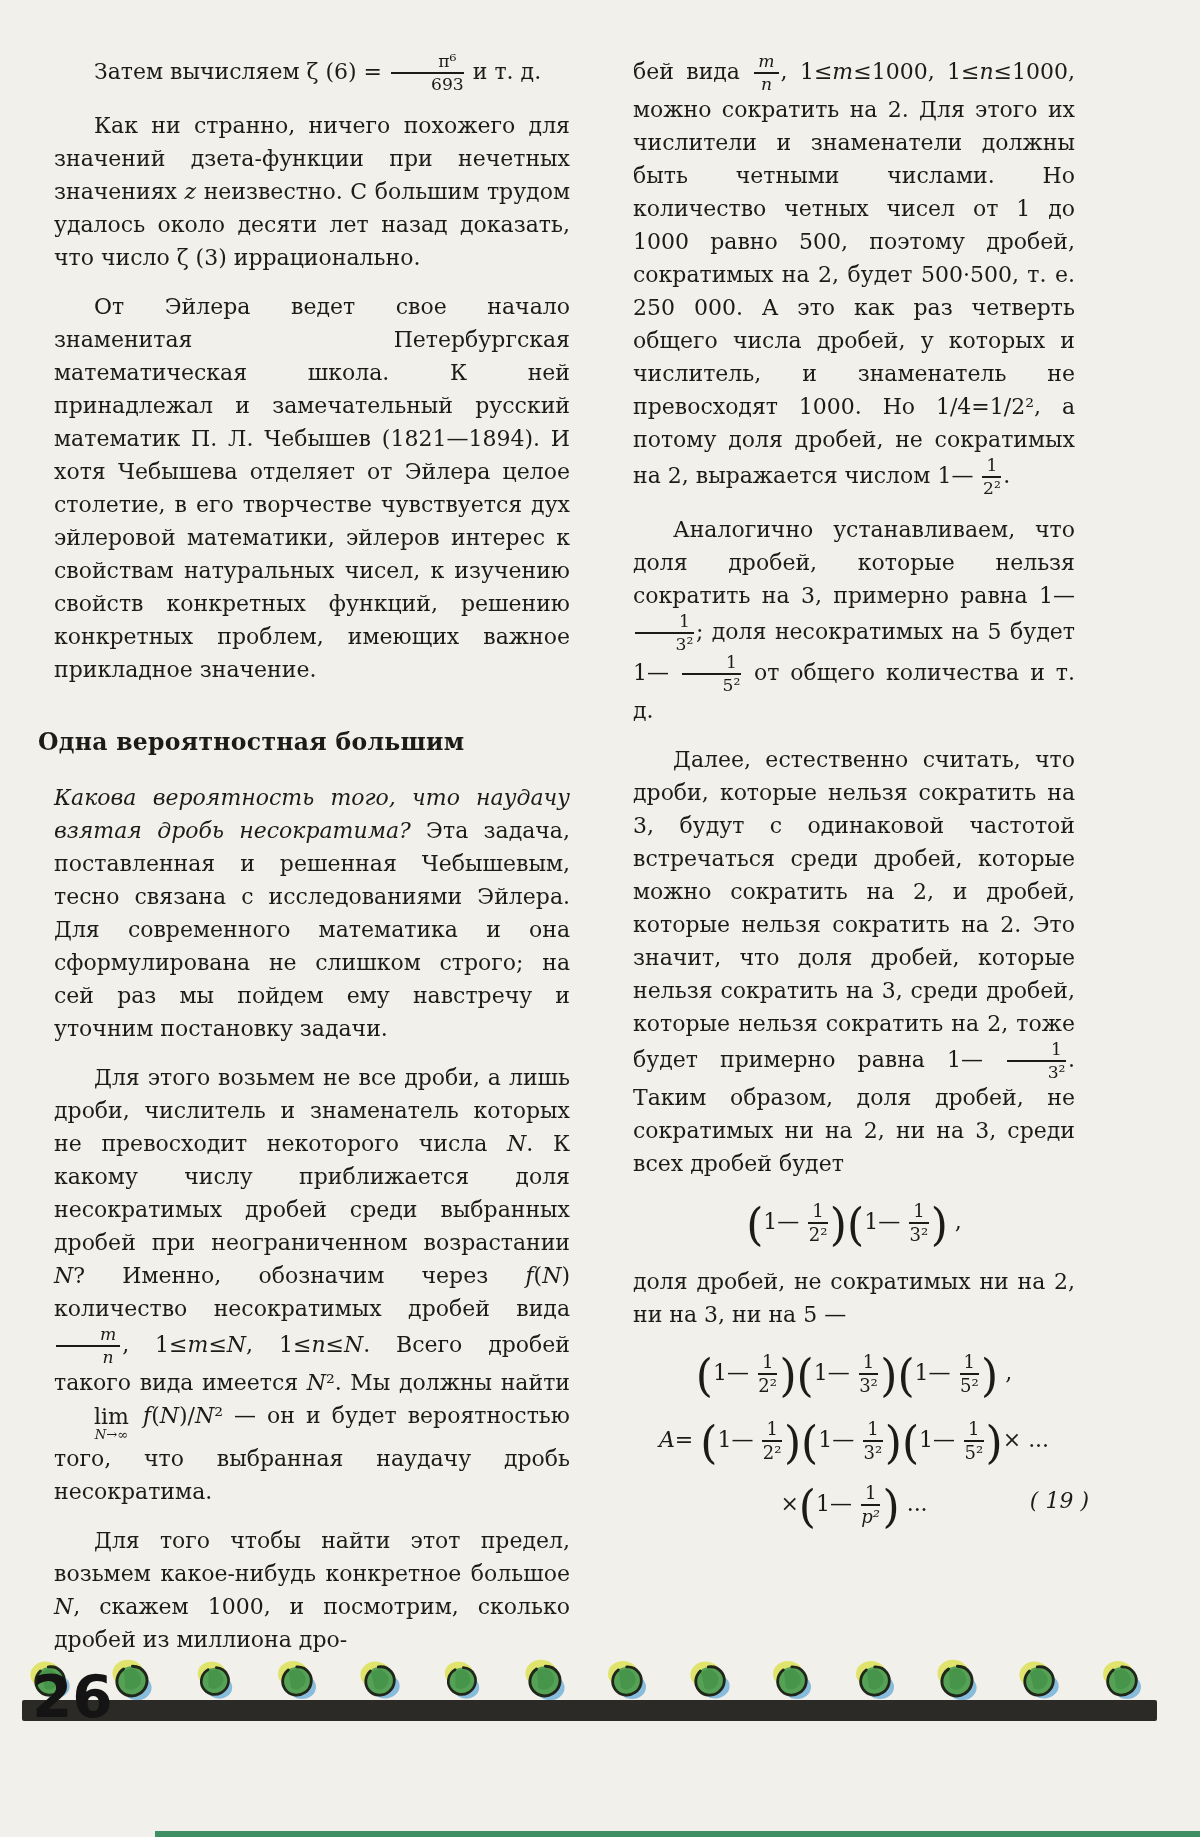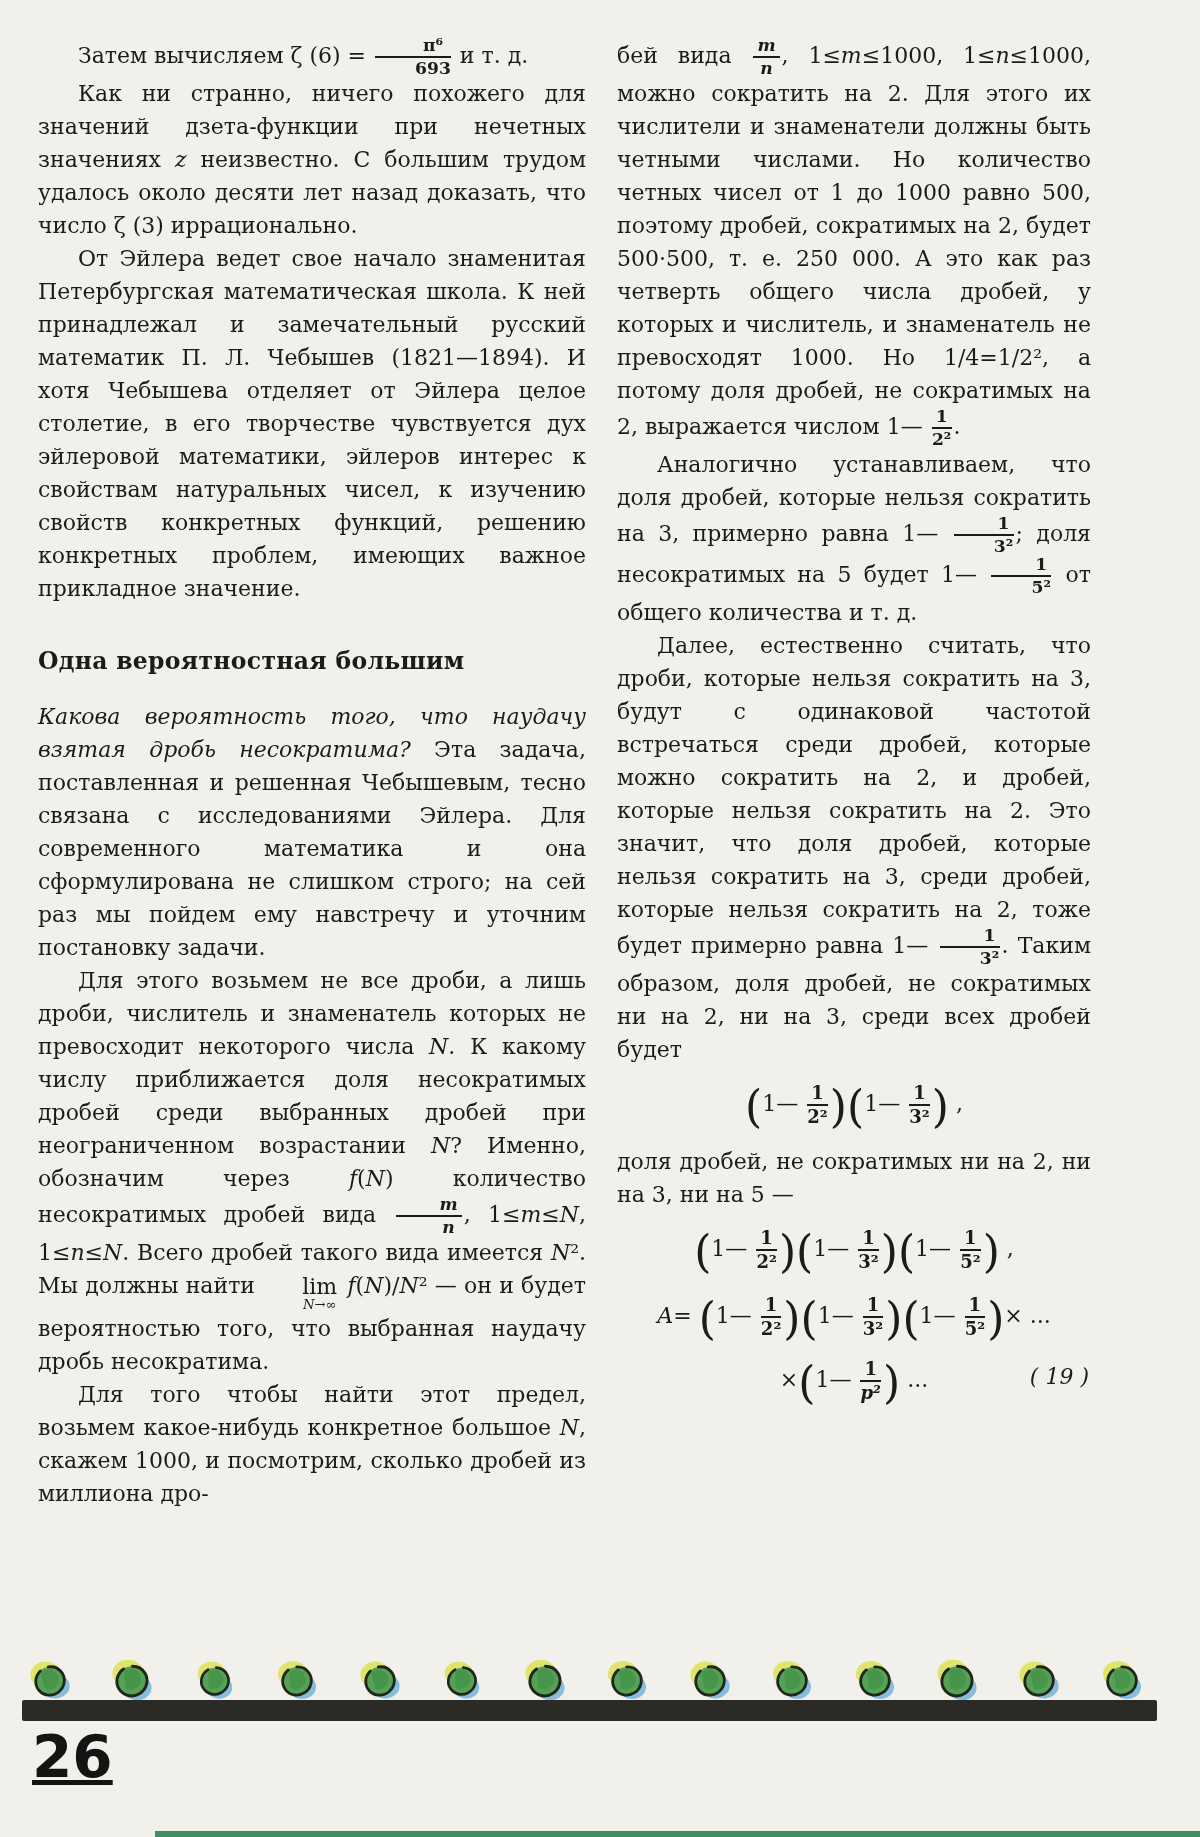--- a/index.html
+++ b/index.html
@@ -24,38 +24,37 @@
   .col{
     position:absolute;
     top:36px;
     font-size:22px;
     line-height:33px;
     text-align:justify;
     color:var(--ink);
   }
   .col-left{left:38px;width:548px;}
   .col-right{left:617px;width:474px;}
-  .para{margin:0;}
+  .para{margin:16px;}
   .para.ind{text-indent:40px;}
   .h2{
     font-weight:bold;
     font-size:23.5px;
     text-align:left;
     margin:40px 0 22px 0;
     letter-spacing:.3px;
   }
   
   .frac{
     display:inline-block;
     vertical-align:-0.62em;
     text-align:center;
     line-height:1.08;
     font-size:0.78em;
     margin:0 2px;
-    font-weight:bold;
   }
   .frac .fn{display:block;border-bottom:2px solid currentColor;padding:0 4px 1px 4px;}
   .frac .fd{display:block;padding-top:1px;}
   
   .lim{
     display:inline-block;
     text-align:center;
     vertical-align:-0.72em;
     line-height:1.05;
     margin-right:3px;
@@ -87,27 +86,26 @@
     display:flex;
     justify-content:space-between;
     align-items:flex-end;
   }
   .pea{display:inline-block;width:40px;height:43px;}
   .pea:nth-child(3n){transform:rotate(7deg) scale(.95);}
   .pea:nth-child(4n+1){transform:rotate(-6deg);}
   .pea:nth-child(5n+2){transform:rotate(3deg) scale(1.05);}
   .pagenum{
     position:absolute;
-    left:32px;top:1728px;
+    left:32px;top:1668px;
     font-family:"DejaVu Sans","Liberation Sans",sans-serif;
     font-weight:bold;
     font-size:58px;
     line-height:1;
     color:#141414;
-    text-decoration:underline;
   }
   .strip{
     position:absolute;
     left:155px;top:1831px;
     width:1045px;height:6px;
     background:var(--strip);
   }
 </style>
 </head>
 <body>

